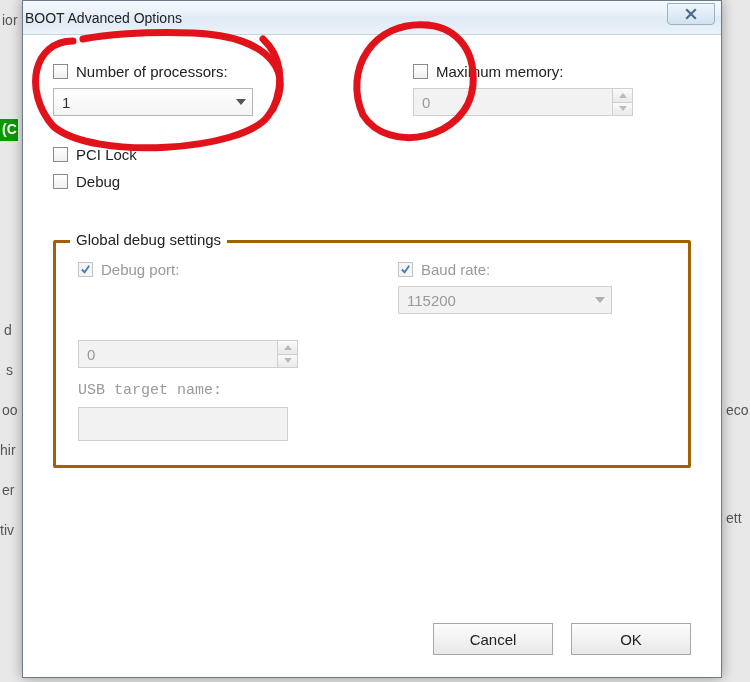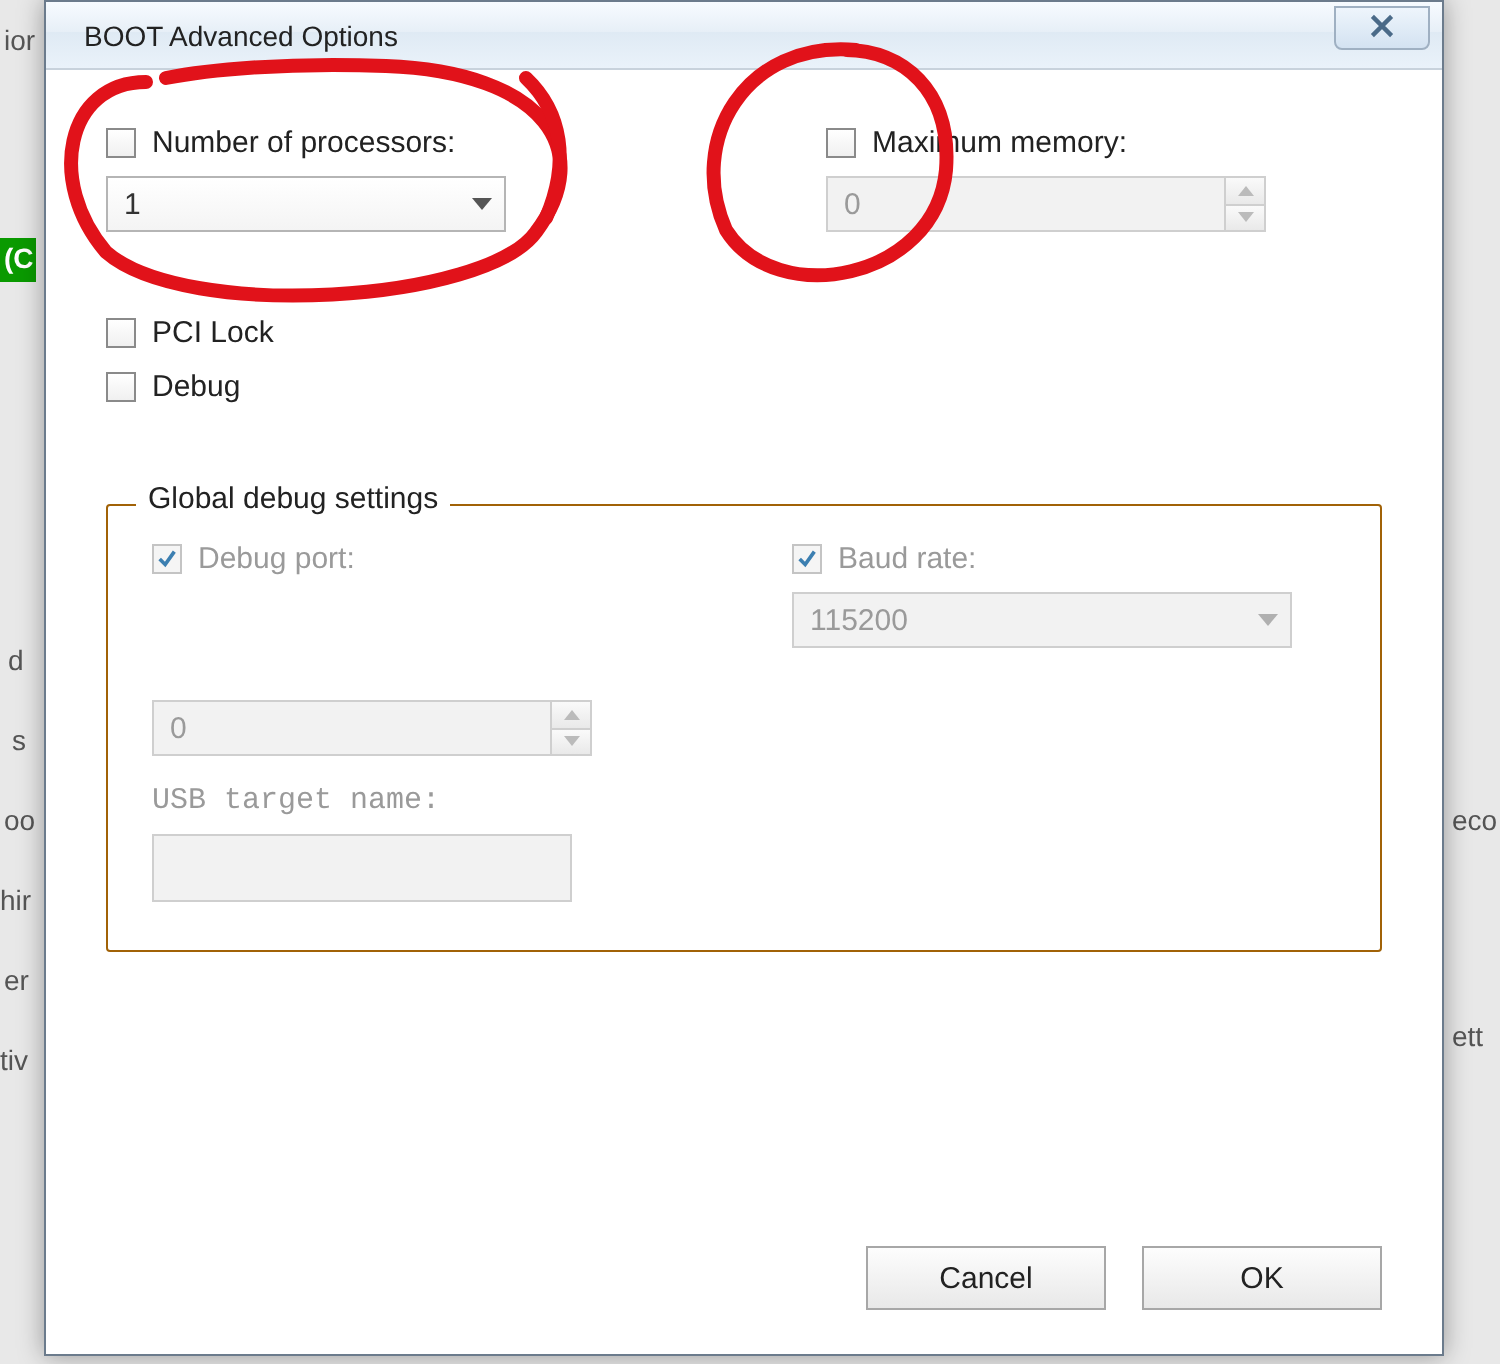--- a/index.html
+++ b/index.html
@@ -24,21 +24,21 @@
     width: 700px; height: 678px;
     background: #fff;
     border: 1px solid #6b7b8c;
     box-shadow: 0 0 12px rgba(0,0,0,.35);
   }
   .titlebar {
     height: 34px;
     background: linear-gradient(#f7fbff, #e7eff7 45%, #dfeaf4 46%, #eaf2fa);
     border-bottom: 1px solid #c8d2dc;
     display: flex; align-items: center;
-    padding: 0 19px;
+    padding: 0 2px;
     position: relative;
   }
   .titlebar .title { font-size: 14px; color:#222; }
   .close-btn {
     position: absolute; right: 6px; top: 2px;
     width: 48px; height: 22px;
     border: 1px solid #9fb0c2;
     border-radius: 0 0 4px 4px;
     background: linear-gradient(#eef5fc, #d3e2f1);
     display:flex; align-items:center; justify-content:center;
@@ -104,21 +104,21 @@
   .field.disabled .spin .tri-dn{border-top-color:#bbb;}
 
   
   .top-grid {
     display:grid; grid-template-columns: 300px 280px; column-gap: 60px;
     row-gap: 10px;
   }
 
   .group {
     margin-top: 50px;
-    border: 1px solid #a16207;
+    border: 3px solid #a16207;
     border-radius: 2px;
     padding: 18px 22px 24px 22px;
     position: relative;
   }
   .group-title {
     position:absolute; top:-12px; left:14px; background:#fff; padding:0 6px;
     color:#222; font-size:15px;
   }
   .group-grid{
     display:grid; grid-template-columns: 270px 270px; column-gap: 50px; row-gap: 12px;
@@ -203,21 +203,21 @@
             <button>
                 <span class="tri-up"></span>
               </button>
             <button>
                 <span class="tri-dn"></span>
               </button>
           </div>
         </div>
       </div>
 
-      <div class="row" style="margin-top:32px;">
+      <div class="row" style="margin-top:20px;">
         <span class="chk">
           <svg viewBox="0 0 12 12">
               <path d="M2 6 L5 9 L10 2" stroke="#3c7fb1" stroke-width="2" fill="none"></path>
             </svg>
         </span>
         <span class="lbl">PCI Lock</span>
       </div>
       <div></div>
 
       <div class="row">
@@ -248,21 +248,21 @@
 
         <div class="col" style="gap:8px;">
           <div class="row">
             <span class="chk checked disabled">
               <svg viewBox="0 0 12 12">
                   <path d="M2 6 L5 9 L10 2" stroke="#b0b0b0" stroke-width="2" fill="none"></path>
                 </svg>
             </span>
             <span class="lbl disabled">Baud rate:</span>
           </div>
-          <div class="field disabled" style="width:250px;">
+          <div class="field disabled" style="width:214px;">
             <span>115200</span>
             <span class="dd-arrow"></span>
           </div>
         </div>
 
         <div class="col" style="gap:8px; margin-top:14px;">
           <div class="field disabled" style="width:220px;">
             <span>0</span>
             <div class="spin">
               <button>

